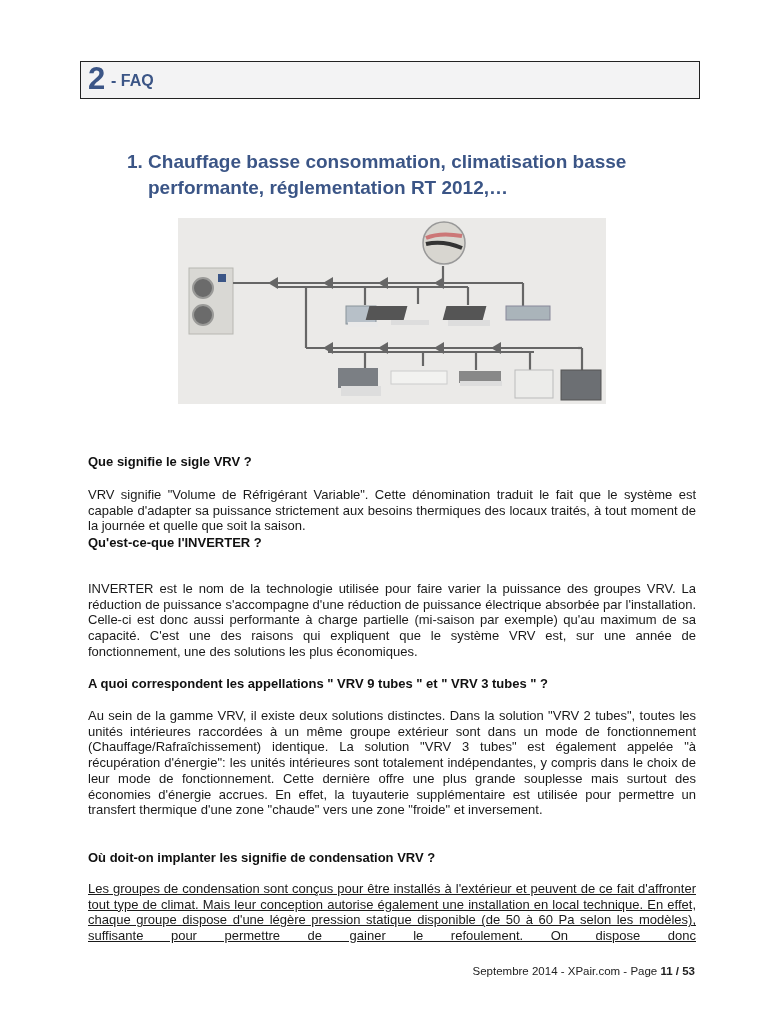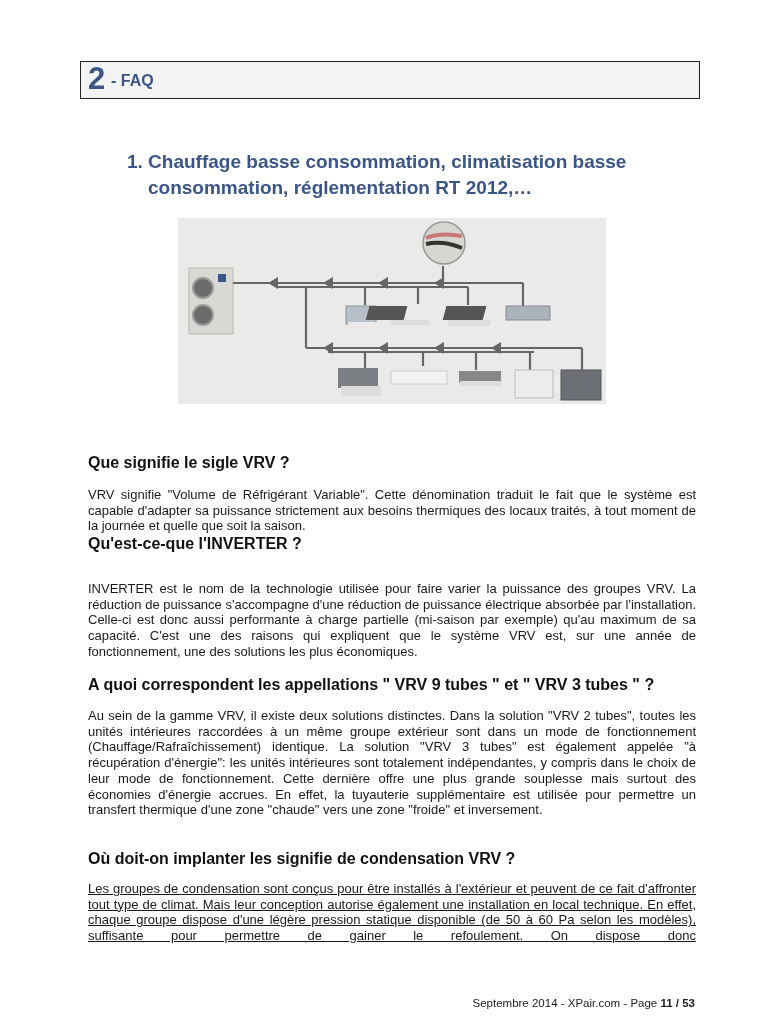--- a/index.html
+++ b/index.html
@@ -20,43 +20,43 @@
   .subtitle {
     position: absolute; left: 113px; top: 149px; width: 560px;
     font-size: 19px; font-weight: bold; color: #3b5586; line-height: 26px; margin-left: 14px;
   }
   .subtitle .l2 { padding-left: 21px; display: block; }
   .diagram {
     position: absolute; left: 178px; top: 218px; width: 428px; height: 186px;
     background: #ebeae8;
   }
   .q {
-    position: absolute; left: 88px; width: 608px; font-size: 16px; font-weight: bold; color: #111;
+    position: absolute; left: 88px; width: 608px; font-size: 13px; font-weight: bold; color: #111;
   }
   .p {
     position: absolute; left: 88px; width: 608px; font-size: 13px; line-height: 15.7px;
     text-align: justify; color: #1a1a1a; margin: 0;
   }
   .p.last-line-fill { text-align-last: justify; text-decoration: underline; }
   .footer {
-    position: absolute; right: 73px; top: 965px; font-size: 11.5px; color: #222; margin-top: 32px;
+    position: absolute; right: 73px; top: 965px; font-size: 11.5px; color: #222;
   }
   .footer b { font-weight: bold; }
 </style>
 </head>
 <body>
 
 <div class="section-box">
   <span class="num">2</span>
   <span class="label">- FAQ</span>
 </div>
 
 <div class="subtitle">
   <span>1. Chauffage basse consommation, climatisation basse</span>
-  <span class="l2">consommation, réglementation RT 2012,…</span>
+  <span class="l2">performante, réglementation RT 2012,…</span>
 </div>
 
 <div class="diagram">
   <svg width="428" height="186" viewBox="0 0 428 186" xmlns="http://www.w3.org/2000/svg">
 
     <g>
       <rect x="11" y="50" width="44" height="66" fill="#d9d8d4" stroke="#b8b7b2"></rect>
       <circle cx="25" cy="70" r="10" fill="#6b6b6b" stroke="#9a9a98" stroke-width="2"></circle>
       <circle cx="25" cy="97" r="10" fill="#6b6b6b" stroke="#9a9a98" stroke-width="2"></circle>
       <rect x="40" y="56" width="8" height="8" fill="#3b5586"></rect>

